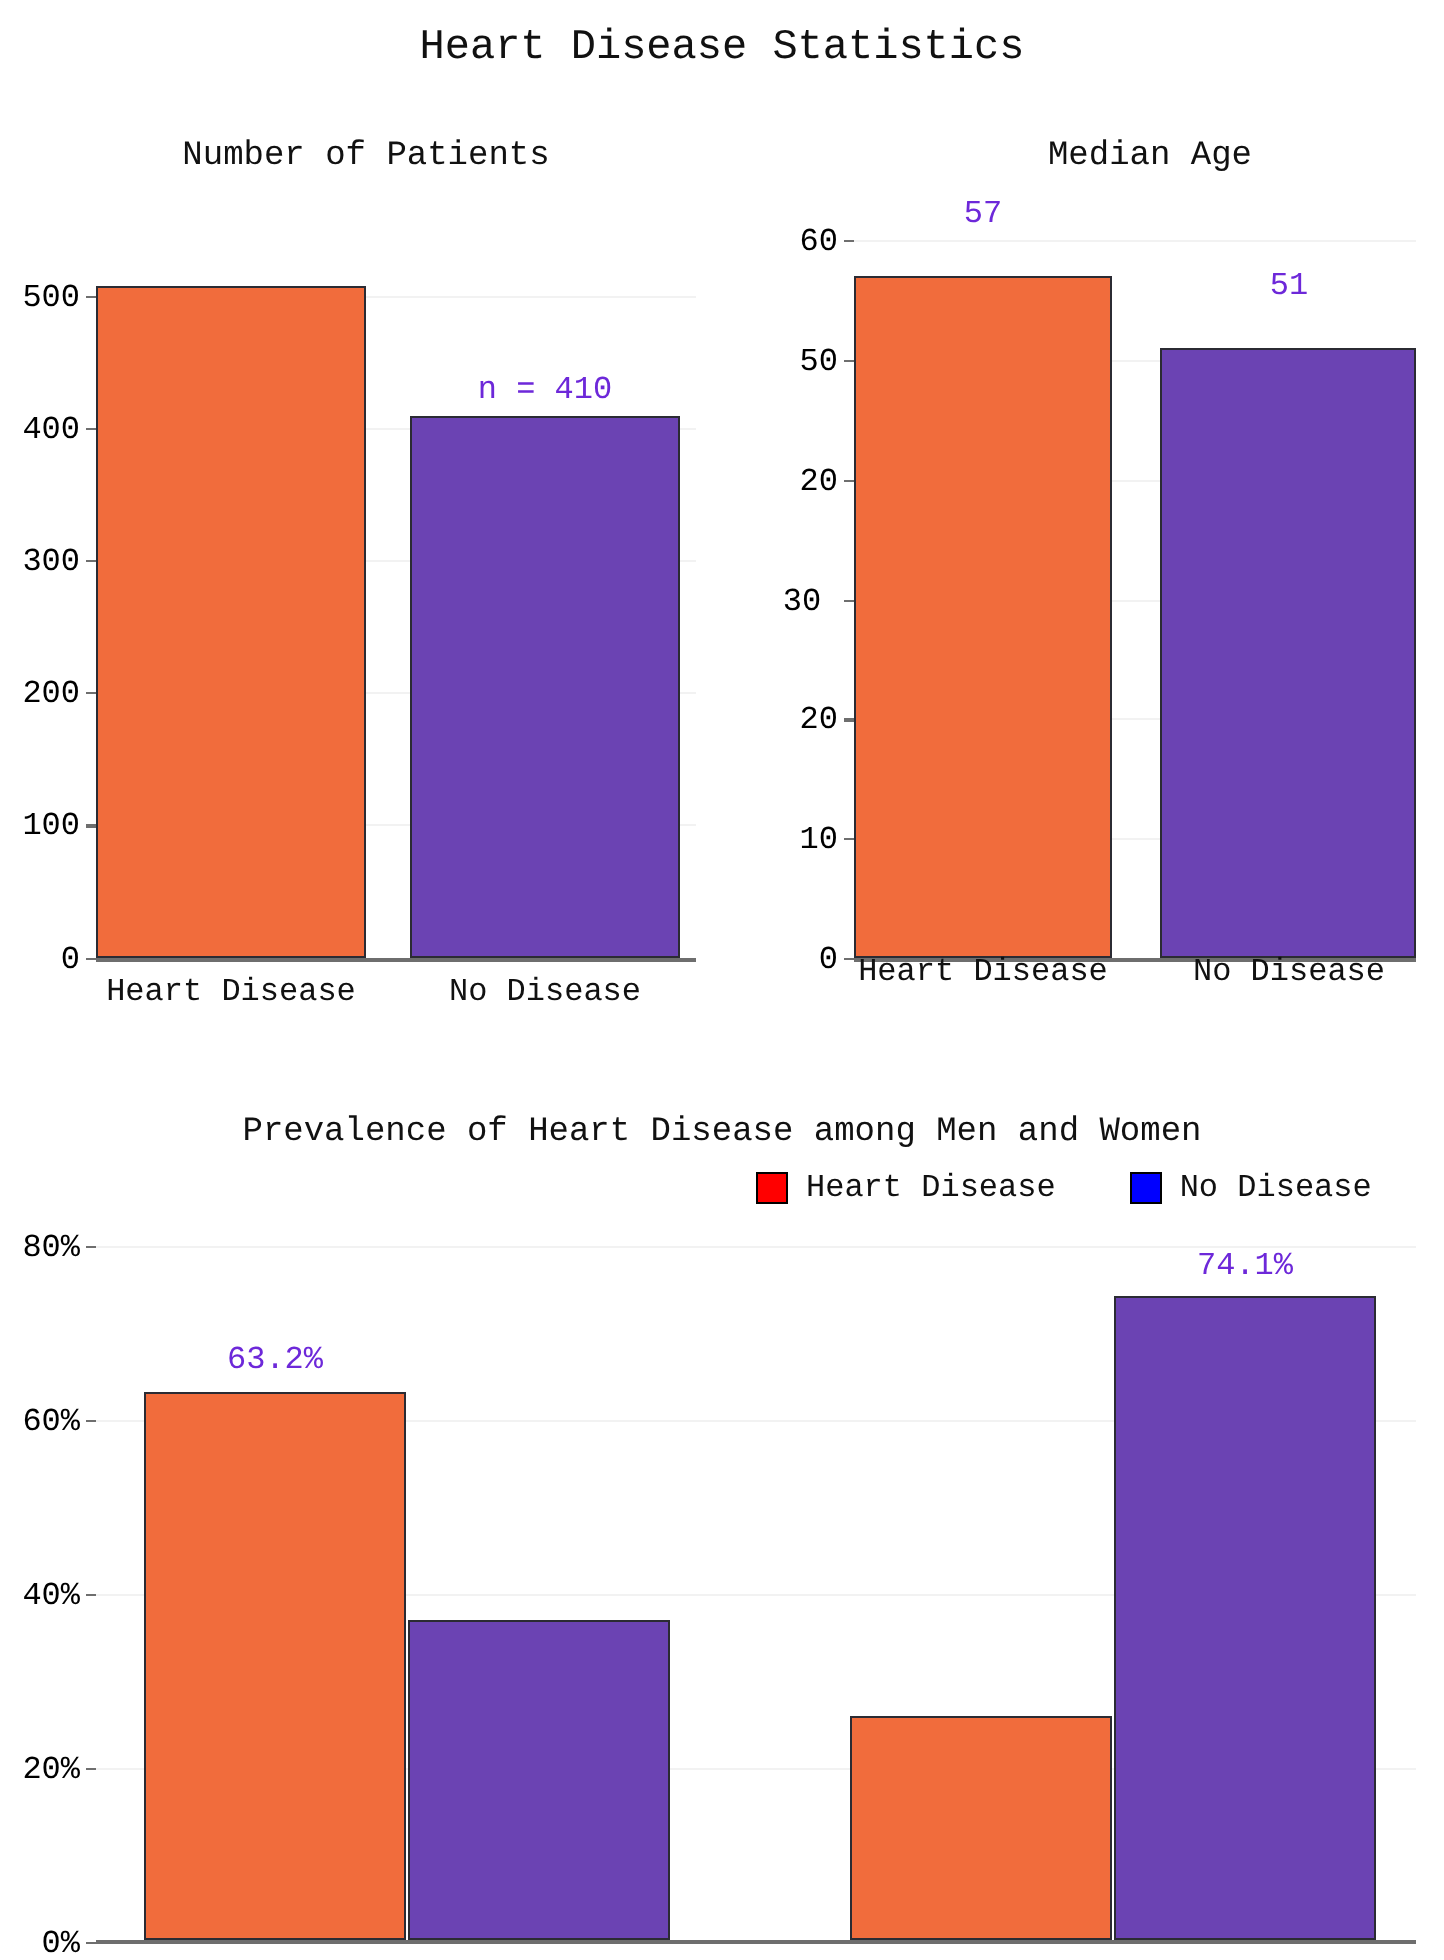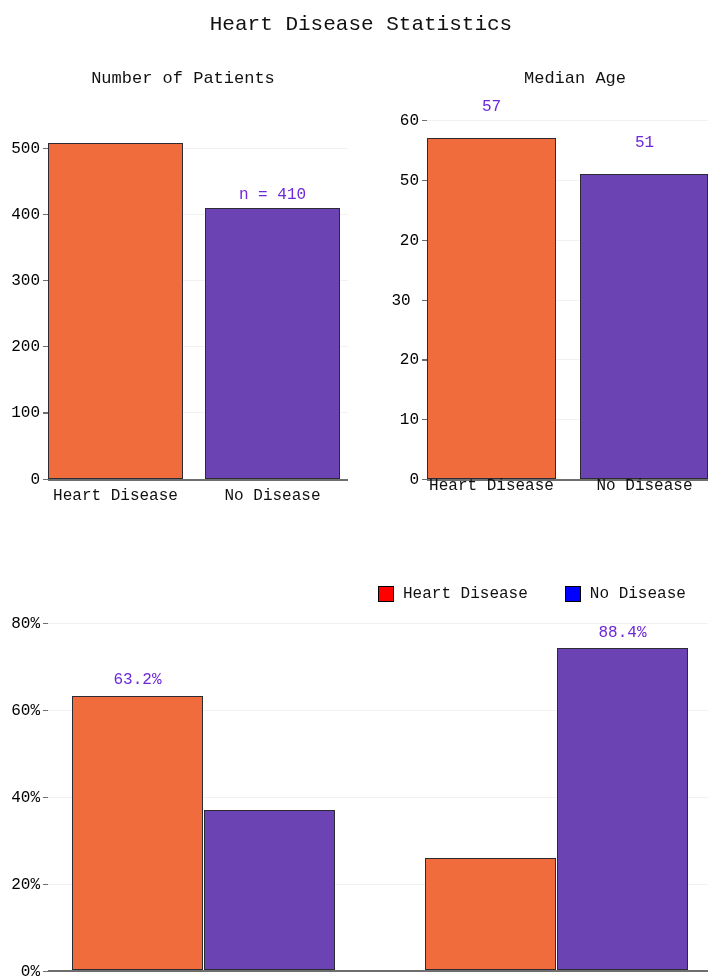--- a/index.html
+++ b/index.html
@@ -212,20 +212,21 @@
     <div class="ytick-label" style="left:-44px; top:52.8px; width:36px;">50</div>
     <div class="tick-mark" style="left:-5px; top:59.8px;"></div>
 
     <div class="ytick-label" style="left:-44px; top:-7px; width:36px;">60</div>
     <div class="tick-mark" style="left:-5px; top:0px;"></div>
 
     <div class="xtick-label" style="left:-16px; top:357px; width:161px;">Heart Disease</div>
     <div class="xtick-label" style="left:137px; top:357px; width:161px;">No Disease</div>
   </div>
 
+  <div class="subplot-title" style="left:0px; top:545px; width:722px;">Prevalence of Heart Disease among Men and Women</div>
 
   <div class="legend" style="left:378px; top:575px;">
     <div class="legend-entry">
       <span class="legend-swatch" style="background:#FF0000;"></span>
       <span>Heart Disease</span>
     </div>
     <div class="legend-entry" style="margin-left:28px;">
       <span class="legend-swatch" style="background:#0000FF;"></span>
       <span>No Disease</span>
     </div>
@@ -242,21 +243,21 @@
       <div class="bar" style="left:24px; width:131px; bottom:1.6px; height:274.9px; background:#F16C3C;"></div>
       <div class="bar" style="left:156px; width:131px; bottom:1.6px; height:160.1px; background:#6B43B3;"></div>
 
       <div class="bar" style="left:377px; width:131px; bottom:1.6px; height:112.7px; background:#F16C3C;"></div>
       <div class="bar" style="left:509px; width:131px; bottom:1.6px; height:322.3px; background:#6B43B3;"></div>
 
       <div class="spine-bottom"></div>
     </div>
 
     <div class="bar-label" style="left:9px; top:48px; width:161px;">63.2%</div>
-    <div class="bar-label" style="left:494px; top:1px; width:161px;">88.4%</div>
+    <div class="bar-label" style="left:494px; top:1px; width:161px;">74.1%</div>
 
     <div class="ytick-label" style="left:-54px; top:-7px; width:46px;">80%</div>
     <div class="tick-mark" style="left:-5px; top:0px;"></div>
 
     <div class="ytick-label" style="left:-54px; top:80.0px; width:46px;">60%</div>
     <div class="tick-mark" style="left:-5px; top:87.0px;"></div>
 
     <div class="ytick-label" style="left:-54px; top:167.0px; width:46px;">40%</div>
     <div class="tick-mark" style="left:-5px; top:174.0px;"></div>
 

